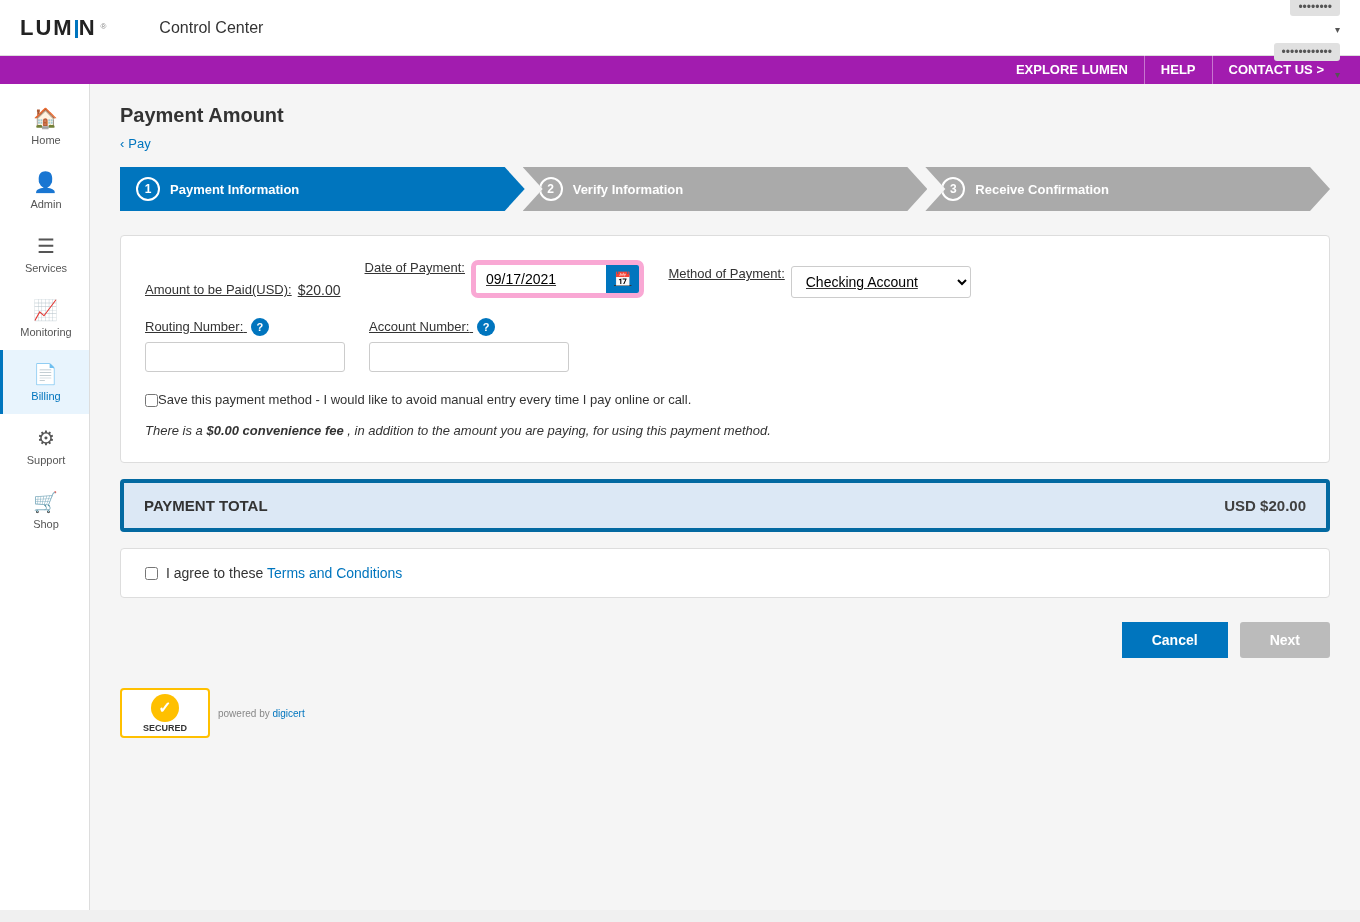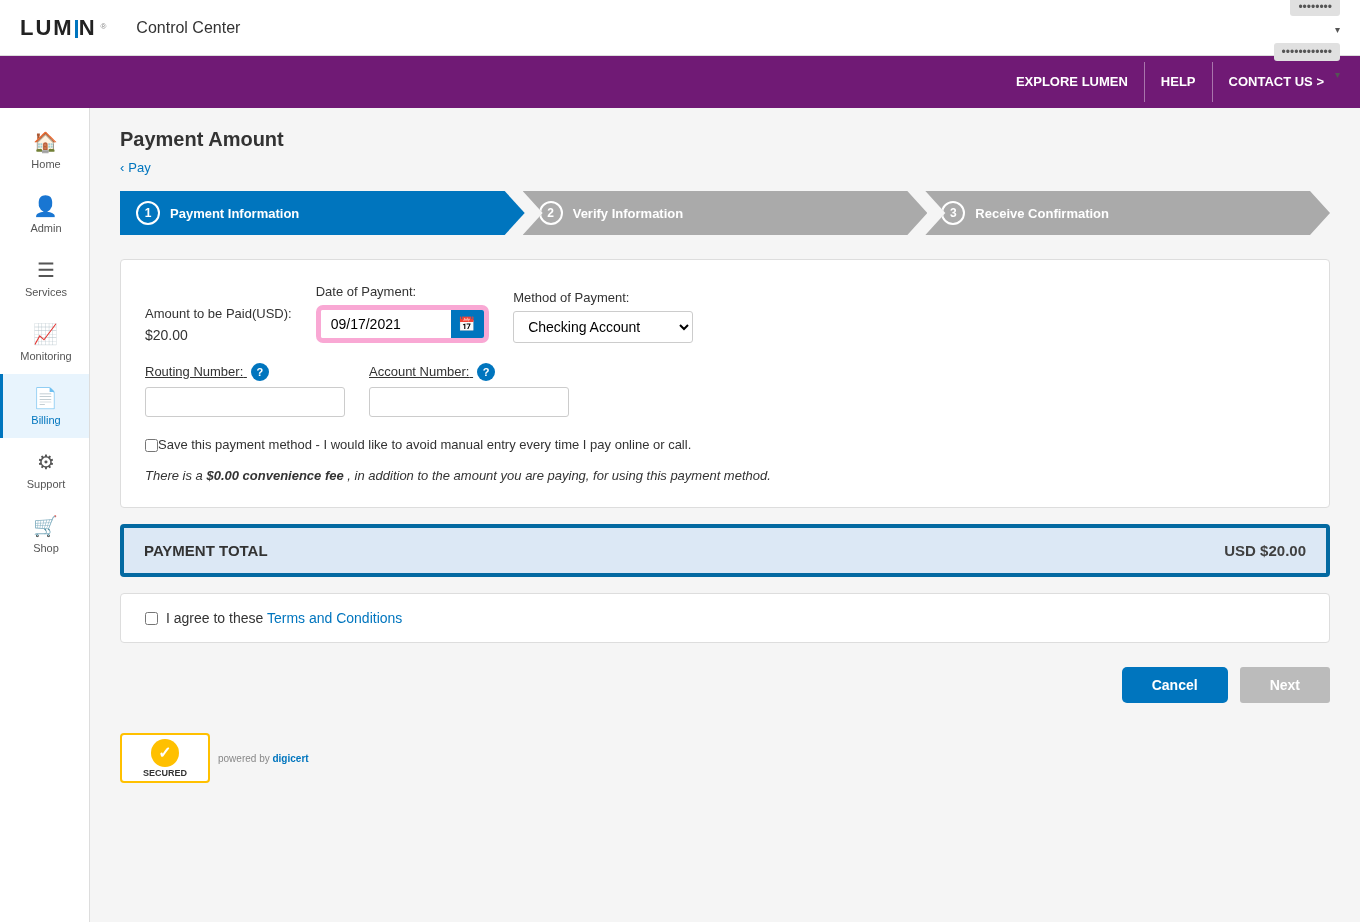--- a/index.html
+++ b/index.html
@@ -9,31 +9,31 @@
     .top-header {
       background: #fff;
       border-bottom: 1px solid #ddd;
       height: 56px;
       display: flex;
       align-items: center;
       padding: 0 20px;
       justify-content: space-between;
     }
     .app-title { font-size: 16px; color: #333; font-weight: normal; margin-left: 30px; }
-    .header-left { display: flex; align-items: center; }
+    .header-left { display: flex; align-items: center; gap: 23px; }
     .header-right { display: flex; align-items: flex-end; gap: 8px; color: #555; font-size: 13px; flex-direction: column; }
     .eid-label { color: #888; }
     .eid-value { background: #e0e0e0; padding: 2px 8px; border-radius: 3px; color: #555; font-size: 12px; }
     .dropdown-arrow { color: #555; font-size: 10px; }
     .user-value { background: #e0e0e0; padding: 2px 8px; border-radius: 3px; color: #555; font-size: 12px; }
 
     
     .blue-nav {
-      background: #701a75;
-      height: 52px;
+      background: #a21caf;
+      height: 28px;
       display: flex;
       align-items: center;
       justify-content: flex-end;
       padding: 3px 20px;
       gap: 0;
     }
     .blue-nav a {
       color: #fff;
       text-decoration: none;
       font-size: 13px;
@@ -157,22 +157,23 @@
 
     .form-row {
       display: flex;
       gap: 24px;
       align-items: flex-end;
       margin-bottom: 20px;
     }
 
     .form-group {
       display: flex;
-      flex-direction: column;
+      flex-direction: row;
       gap: 6px;
+      text-decoration: underline;
     }
 
     .form-label {
       font-size: 13px;
       color: #333;
       font-weight: normal;
     }
 
     .form-value {
       font-size: 14px;
@@ -321,21 +322,21 @@
       gap: 12px;
       margin-bottom: 30px;
     }
 
     .btn-cancel {
       background: #0075be;
       color: #fff;
       border: none;
       padding: 10px 30px;
       font-size: 14px;
-      border-radius: 5px;
+      border-radius: 0;
       cursor: pointer;
       font-weight: bold;
     }
 
     .btn-next {
       background: #bbb;
       color: #fff;
       border: none;
       padding: 10px 30px;
       font-size: 14px;
@@ -382,21 +383,21 @@
       font-size: 9px;
       font-weight: bold;
       color: #333;
       line-height: 1;
     }
 
     .digicert-text {
       font-size: 10px;
       color: #888;
     }
-    .digicert-blue { color: #0075be; font-weight: bold; }
+    .digicert-blue { color: #0075be; font-weight: normal; }
 
     .lumen-logo-text {
       font-size: 22px;
       font-weight: 900;
       letter-spacing: 2px;
       color: #222;
     }
     .lumen-logo-line {
       display: inline-block;
       width: 3px;

